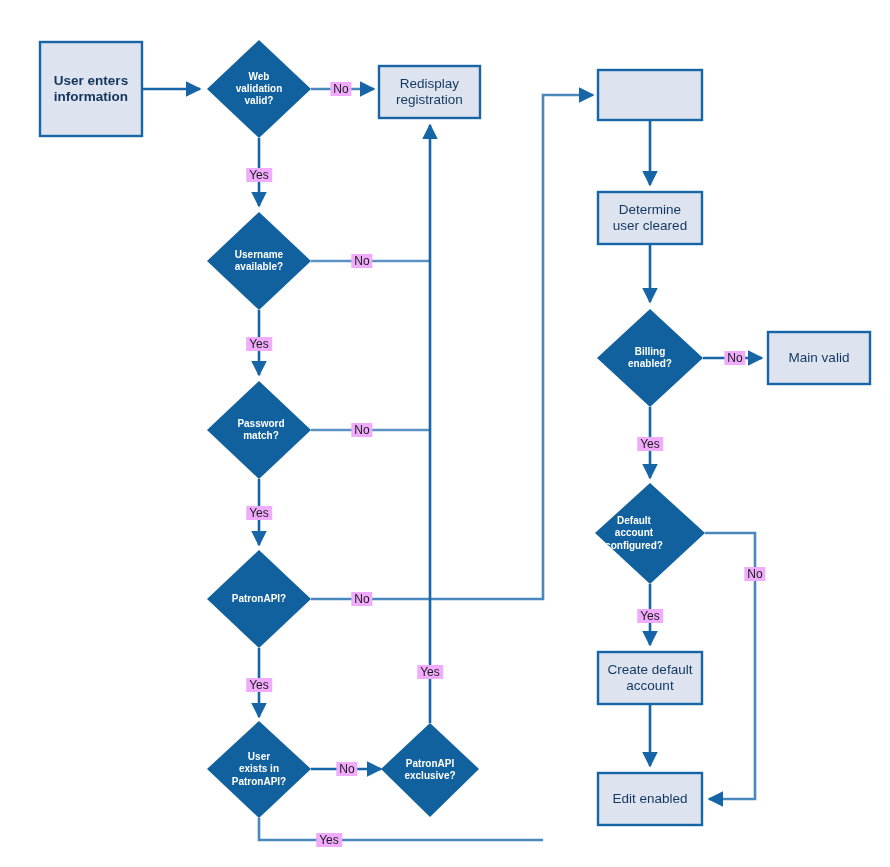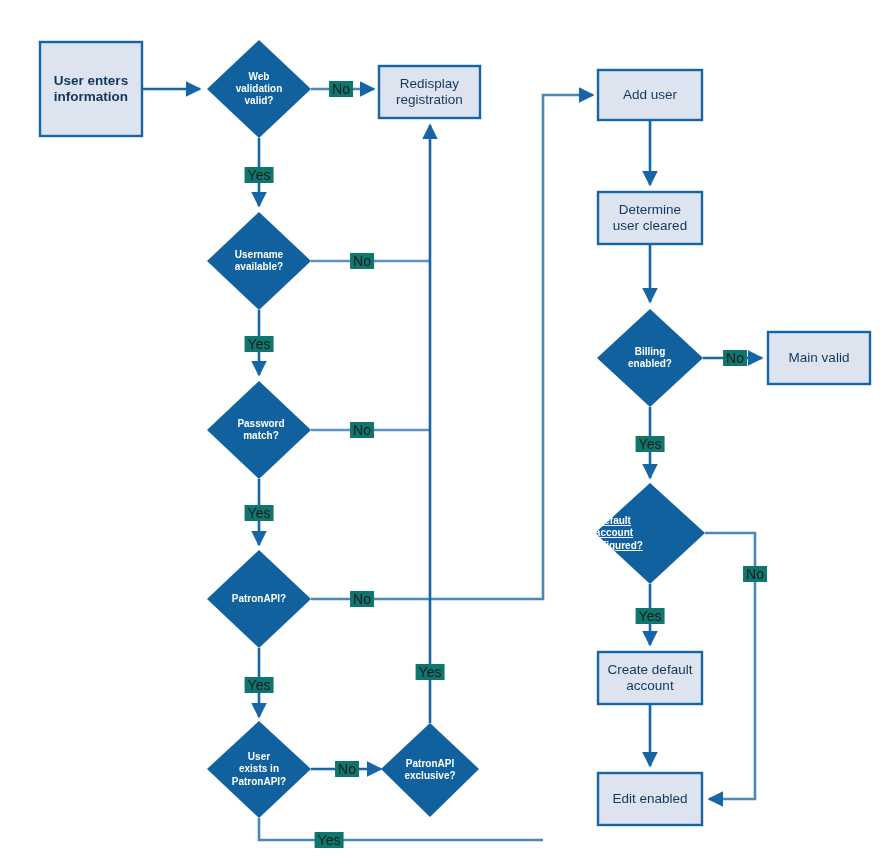--- a/index.html
+++ b/index.html
@@ -45,22 +45,22 @@
     font-size: 13.5px;
   }
   .decision-label {
     color: #ffffff;
     font-size: 10px;
     font-weight: bold;
   }
   .edge-label {
     position: absolute;
     color: #1a1a1a;
-    font-size: 14px;
-    background: #0f766e;
+    font-size: 12px;
+    background: #f0abfc;
     padding: 0 3px;
     white-space: nowrap;
     pointer-events: none;
   }
 </style>
 </head>
 <body>
 
 <div id="canvas">
 
@@ -155,33 +155,32 @@
       <polygon points="650,483 705,533 650,584 595,533"></polygon>
     </g>
   </svg>
 
   <div class="node-label process-label strong" style="left:40px; top:42px; width:102px; height:94px;">User enters<br>information</div>
 
   <div class="node-label decision-label" style="left:207px; top:40px; width:104px; height:98px;">Web<br>validation<br>valid?</div>
 
   <div class="node-label process-label" style="left:379px; top:66px; width:101px; height:52px;">Redisplay<br>registration</div>
 
-  <div class="node-label process-label" style="left:598px; top:70px; width:104px; height:50px;">Add user</div>
 
   <div class="node-label decision-label" style="left:207px; top:212px; width:104px; height:98px;">Username<br>available?</div>
 
   <div class="node-label process-label" style="left:598px; top:192px; width:104px; height:52px;">Determine<br>user cleared</div>
 
   <div class="node-label decision-label" style="left:597px; top:309px; width:106px; height:98px;">Billing<br>enabled?</div>
 
   <div class="node-label process-label" style="left:768px; top:332px; width:102px; height:52px;">Main valid</div>
 
   <div class="node-label decision-label" style="left:209px; top:381px; width:104px; height:98px;">Password<br>match?</div>
 
-  <div class="node-label decision-label" style="left:559px; top:483px; width:110px; height:101px;text-decoration:underline;">Default<br>account<br>configured?</div>
+  <div class="node-label decision-label" style="left:579px; top:483px; width:110px; height:101px;">Default<br>account<br>configured?</div>
 
   <div class="node-label decision-label" style="left:207px; top:550px; width:104px; height:98px;">PatronAPI?</div>
 
   <div class="node-label process-label" style="left:598px; top:652px; width:104px; height:52px;">Create default<br>account</div>
 
   <div class="node-label decision-label" style="left:207px; top:721px; width:104px; height:97px;">User<br>exists in<br>PatronAPI?</div>
 
   <div class="node-label decision-label" style="left:381px; top:723px; width:98px; height:94px;">PatronAPI<br>exclusive?</div>
 
   <div class="node-label process-label" style="left:598px; top:773px; width:104px; height:52px;">Edit enabled</div>

